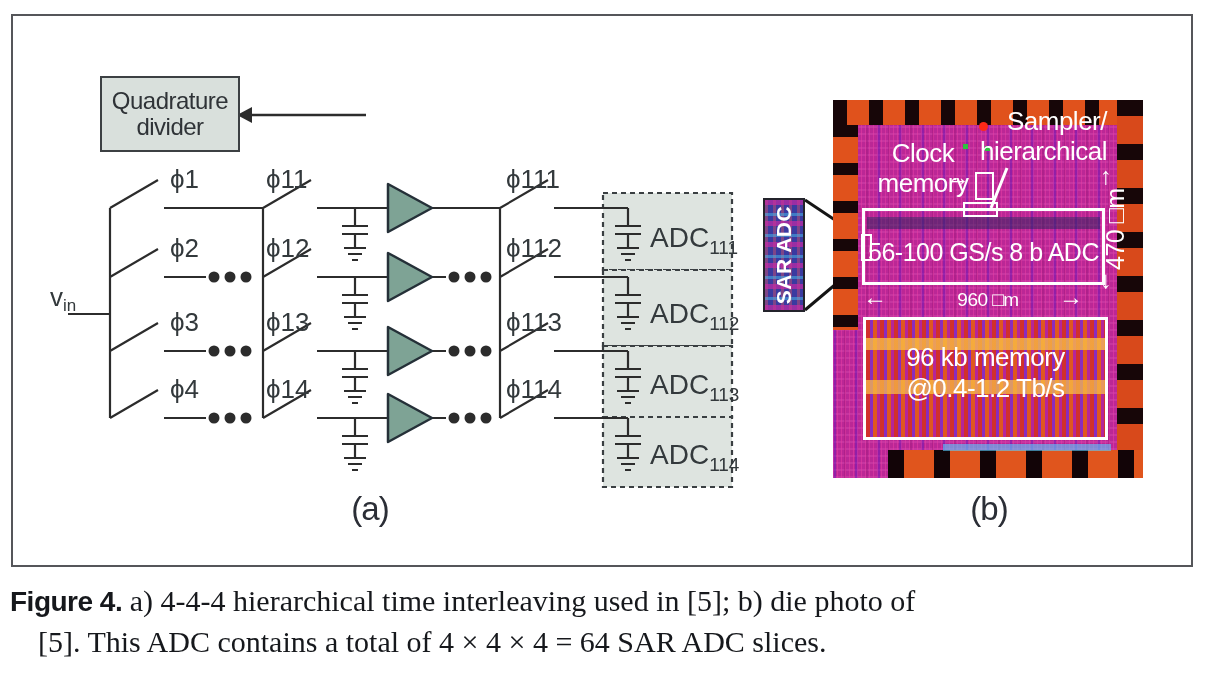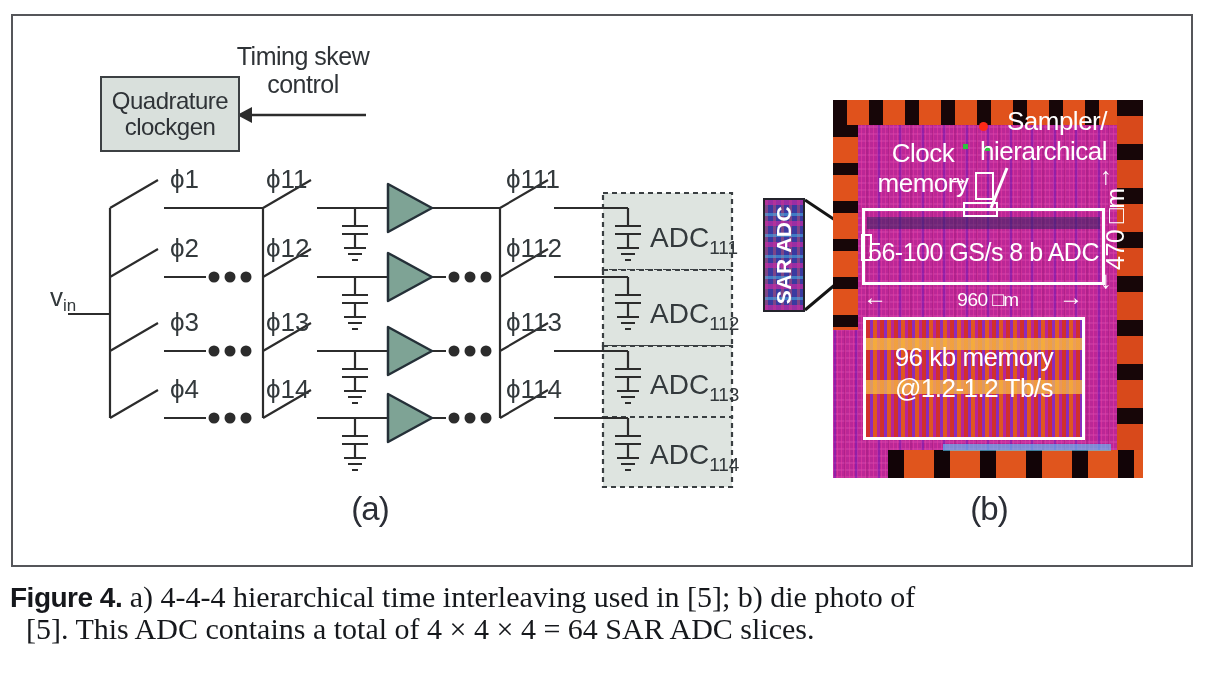--- a/index.html
+++ b/index.html
@@ -57,42 +57,42 @@
   .clock-label   { left:28px; top:38px; width:100px; text-align:center; font-size:26px;margin-left:12px; }
   .clock-arrow   { left:112px; top:63px; font-size:25px; color:#fff; }
   .sampler-label { left:144px; top:6px; width:130px; text-align:right; font-size:26px; }
   .dim960  { left:75px; top:185px; width:160px; text-align:center; font-size:19px; color:#fff; }
   .arr-l   { left:30px;  top:183px; font-size:24px; color:#fff; }
   .arr-r   { left:226px; top:183px; font-size:24px; color:#fff; }
   .dim470  { left:240px; top:117px; width:80px; height:26px; transform:rotate(-90deg);
              text-align:center; font-size:25px; color:#fff; white-space:nowrap; }
   .arr-u   { left:267px; top:62px;  font-size:24px; color:#fff; }
   .arr-d   { left:267px; top:166px; font-size:24px; color:#fff; }
-  .mem-rect { left:30px; top:217px; width:222px; height:123px; border:3px solid #fff;
+  .mem-rect { left:30px; top:217px; width:245px; height:123px; border:3px solid #fff;
               background-color:#c03a20;
               background-image:
                 linear-gradient(180deg, rgba(0,0,0,0) 0 18px, rgba(252,198,70,0.75) 18px 30px, rgba(0,0,0,0) 30px 60px, rgba(252,198,70,0.7) 60px 74px, rgba(0,0,0,0) 74px 100%),
                 repeating-linear-gradient(90deg, #d1302c 0 4px, #8a2bbf 4px 7px, #e0571f 7px 11px, #b5259a 11px 14px);
               text-align:center; }
   .mem-text { position:absolute; left:0; top:22px; width:100%; font-size:26px; line-height:31px;
               color:#fff; letter-spacing:-0.5px; }
   .cyan-band { left:110px; top:344px; width:168px; height:7px; background:rgba(90,205,255,0.6); }
   .red-dot    { left:146px; top:22px; width:9px; height:9px; border-radius:50%; background:#ff2a18; }
   .green-dot1 { left:130px; top:44px; width:5px; height:5px; background:#2fc23f; }
   .green-dot2 { left:152px; top:46px; width:5px; height:5px; background:#2fc23f; }
 
   .panel-label { width:70px; text-align:center; font-size:33px; color:#2b2e36; letter-spacing:-1px; }
   .panel-a { left:335px; top:490px; }
   .panel-b { left:954px; top:490px; }
 
   
   .caption { left:10px; top:581px; width:1192px; color:#16181c; }
-  .cap-line { font-family:"Liberation Serif","DejaVu Serif",serif; font-size:30px; line-height:31px; }
+  .cap-line { font-family:"Liberation Serif","DejaVu Serif",serif; font-size:30px; line-height:40px; }
   .cap-label { font-family:"Liberation Sans","DejaVu Sans",sans-serif; font-weight:700; font-size:28px; letter-spacing:-0.5px; }
-  .cap-line2 { margin-left:16px; }
+  .cap-line2 { margin-left:28px; }
 </style>
 </head>
 <body>
 
 <div class="page">
 
   <div class="a fig-border"></div>
 
   <svg class="a circuit" viewBox="0 0 1208 674">
 
@@ -176,25 +176,21 @@
     <text x="50" y="306" font-size="26"><tspan>v</tspan><tspan dy="5" font-size="17">in</tspan></text>
 
     <text x="650" y="247" font-size="28"><tspan>ADC</tspan><tspan dy="7" font-size="19">111</tspan></text>
     <text x="650" y="323" font-size="28"><tspan>ADC</tspan><tspan dy="7" font-size="19">112</tspan></text>
     <text x="650" y="394" font-size="28"><tspan>ADC</tspan><tspan dy="7" font-size="19">113</tspan></text>
     <text x="650" y="464" font-size="28"><tspan>ADC</tspan><tspan dy="7" font-size="19">114</tspan></text>
   </svg>
 
   <div class="a clockgen">
     <div>Quadrature</div>
-    <div>clockgen</div>
-  </div>
-  <div class="a timing">
-    <div>Timing skew</div>
-    <div>control</div>
+    <div>divider</div>
   </div>
 
   <div class="a sar-strip">
     <span class="sar-text">SAR ADC</span>
   </div>
 
   <div class="a die">
     <div class="a strip-top"></div>
     <div class="a strip-left"></div>
     <div class="a strip-right"></div>
@@ -230,21 +226,21 @@
     <div class="a arr-l">←</div>
     <div class="a arr-r">→</div>
 
     <div class="a dim470 die-label">470 □m</div>
     <div class="a arr-u">↑</div>
     <div class="a arr-d">↓</div>
 
     <div class="a mem-rect">
       <div class="mem-text die-label">
         <div>96 kb memory</div>
-        <div>@1.2-1.2 Tb/s</div>
+        <div>@0.4-1.2 Tb/s</div>
       </div>
     </div>
   </div>
 
   <div class="a panel-label panel-a">(a)</div>
   <div class="a panel-label panel-b">(b)</div>
 
   <div class="a caption">
     <div class="cap-line"><span class="cap-label">Figure 4.</span><span> a) 4-4-4 hierarchical time interleaving used in [5]; b) die photo of</span></div>
     <div class="cap-line cap-line2">[5]. This ADC contains a total of 4 × 4 × 4 = 64 SAR ADC slices.</div>

